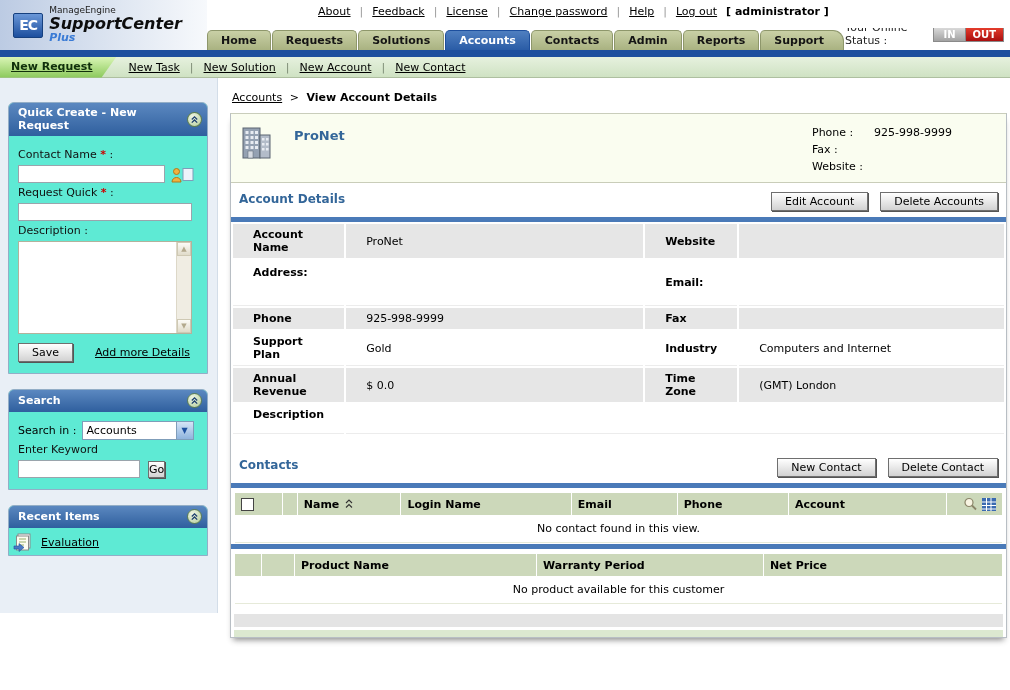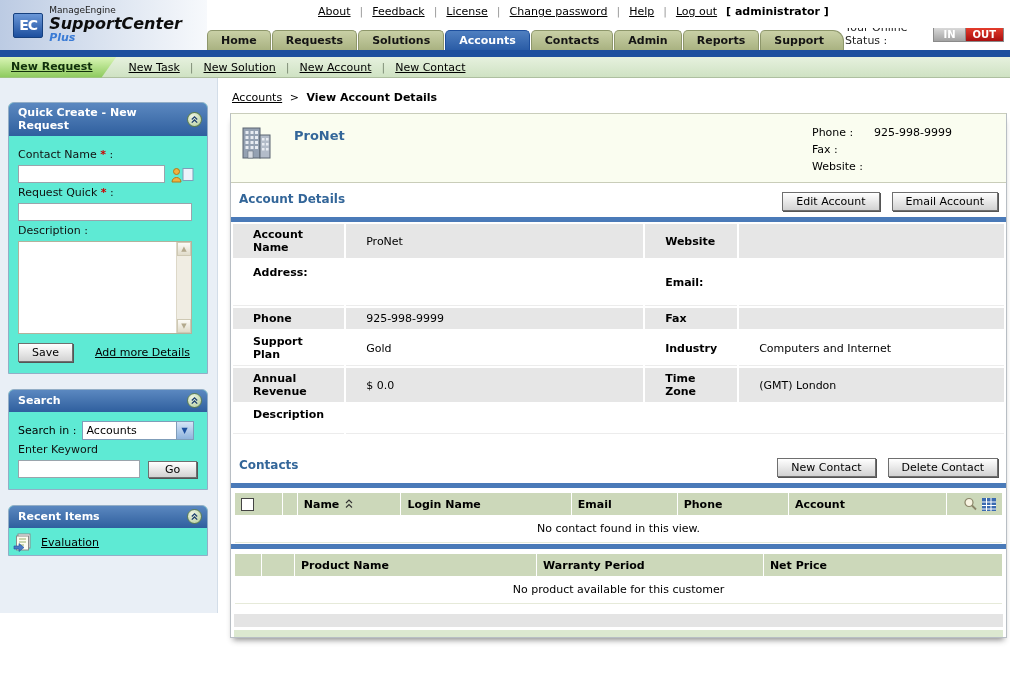--- a/index.html
+++ b/index.html
@@ -109,21 +109,21 @@
   }
   .search-row { display:flex; align-items:center; gap:5px; }
   .select-box { width:112px; height:19px; border:1px solid #7f9db9; background:#fff; display:flex; cursor:pointer; }
   .select-text { flex:1; padding:2px 0 0 4px; }
   .select-arrow {
     width:17px; background:linear-gradient(#d5e4f6,#8fb4dd); border-left:1px solid #7f9db9;
     color:#1d4f9e; font-size:8px; text-align:center; line-height:17px;
   }
   .kw-row { display:flex; align-items:center; gap:8px; margin-top:2px; }
   .kw-input { width:122px; }
-  .go-btn { padding:1px 16px; }
+  .go-btn { padding:1px 0; }
   .recent-item { display:flex; align-items:center; gap:9px; padding:5px 4px 3px 4px; }
 
   
   .main { margin-left:230px; width:777px; }
   .breadcrumb { padding:13px 0 9px 2px; }
   .breadcrumb .current { font-weight:bold; }
   .breadcrumb .bsep { margin:0 4px; }
   .content-box {
     border:1px solid #b8bec4; border-top-color:#c9cdbb;
     box-shadow:0 5px 6px -3px #8d8d8d; background:#fff;
@@ -379,21 +379,21 @@
             <span class="ac-label">Website :</span>
             <span></span>
           </div>
         </div>
       </div>
 
       <div class="section-head">
         <span class="section-title">Account Details</span>
         <span class="head-btns">
           <button class="btn">Edit Account</button>
-          <button class="btn">Email Account</button>
+          <button class="btn">Delete Accounts</button>
         </span>
       </div>
       <div class="section-bar"></div>
 
       <table class="details-table">
         <tbody>
             <tr class="gray">
           <td class="lbl">Account Name</td>
           <td class="val1">ProNet</td>
           <td class="lbl2">Website</td>

